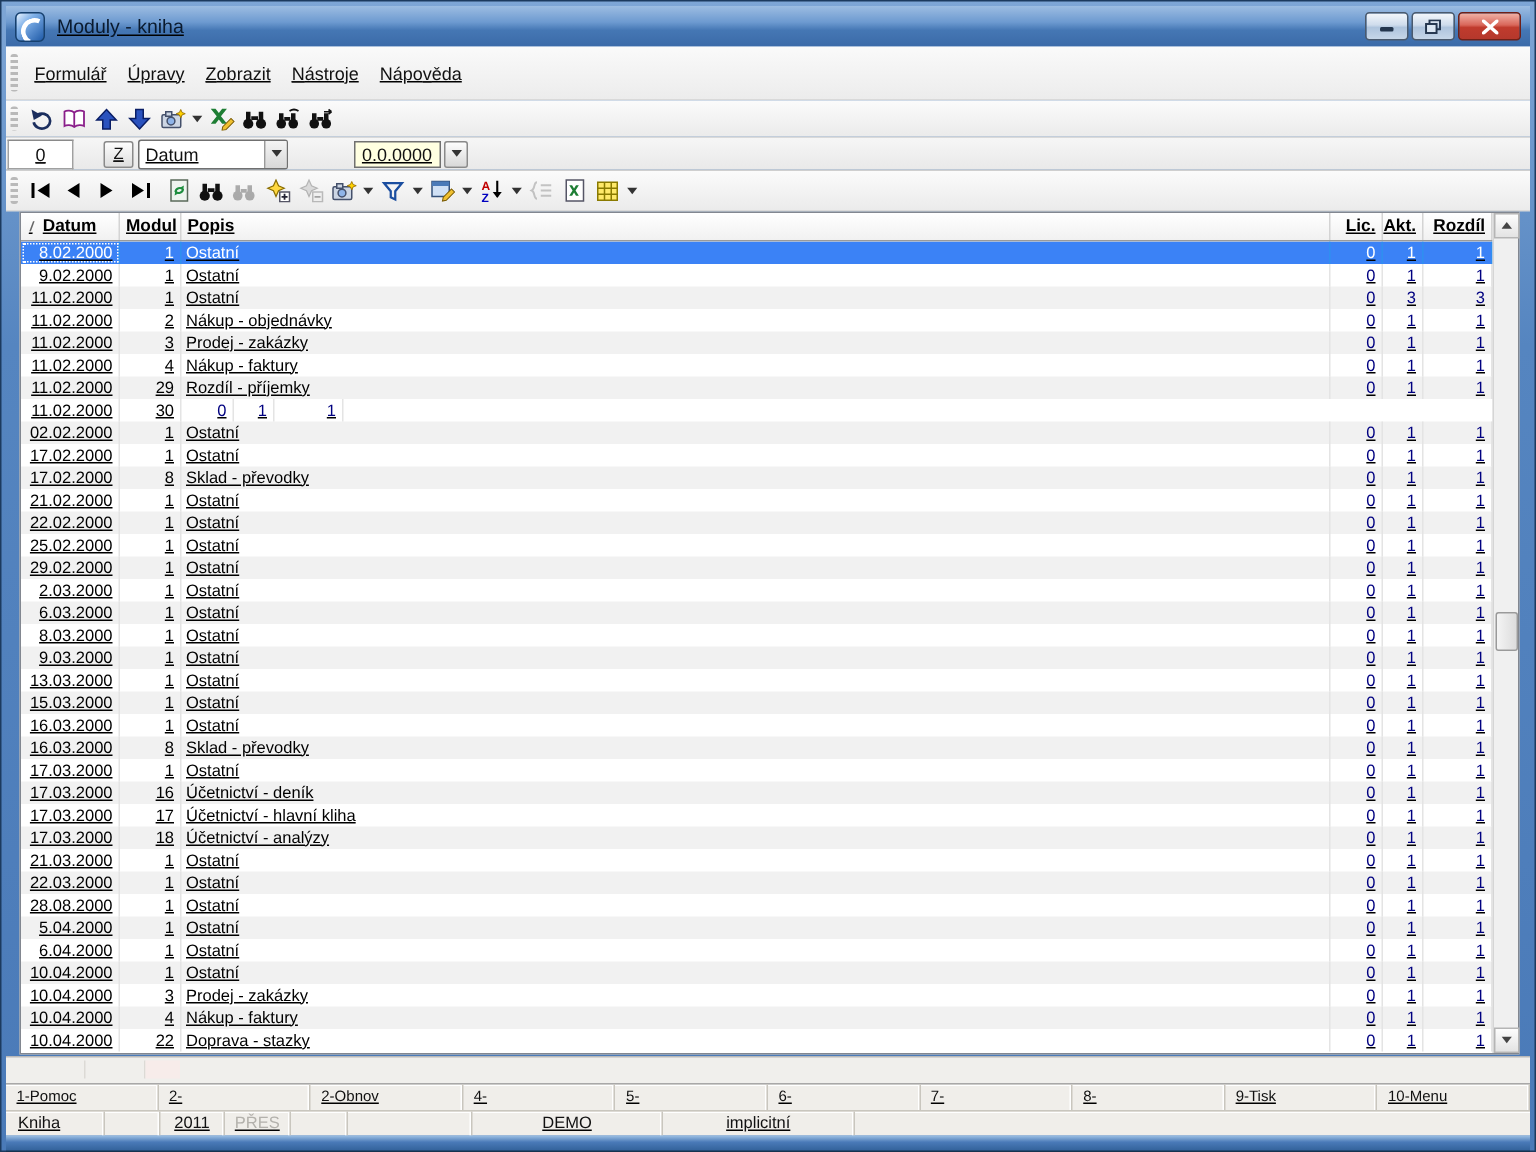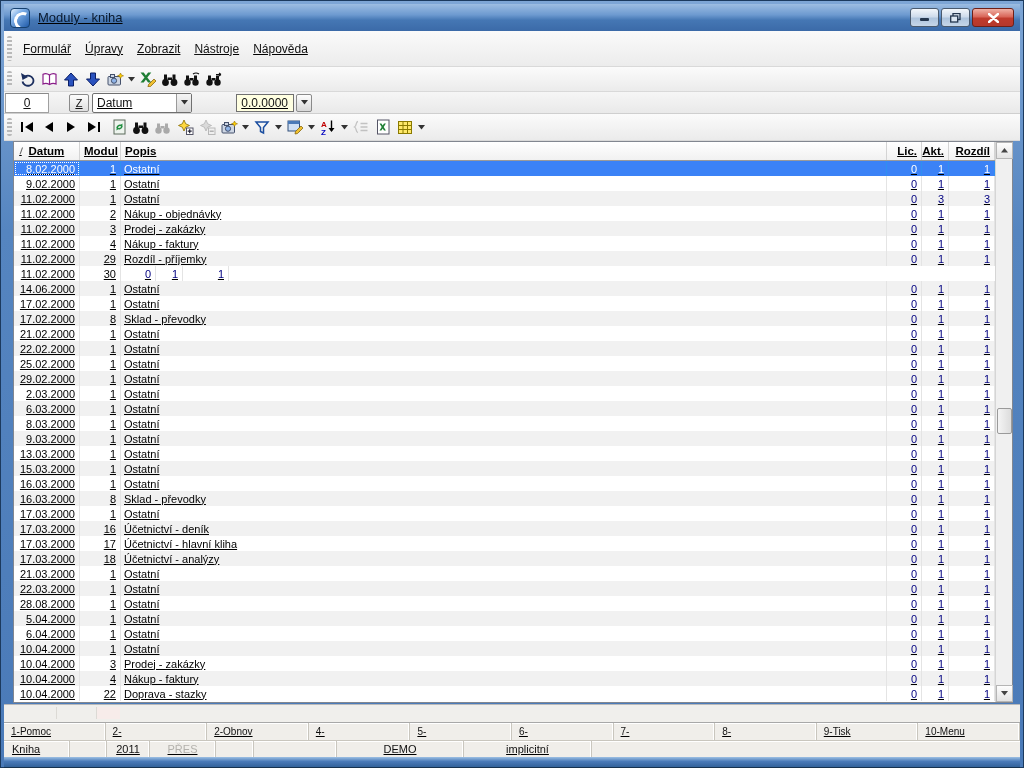--- a/index.html
+++ b/index.html
@@ -488,21 +488,21 @@
           <div class="c c5">1</div>
         </div>
         <div class="row">
           <div class="c c0">11.02.2000</div>
           <div class="c c1">30</div>
           <div class="c c3">0</div>
           <div class="c c4">1</div>
           <div class="c c5">1</div>
         </div>
         <div class="row alt">
-          <div class="c c0">14.06.2000</div>
+          <div class="c c0">02.02.2000</div>
           <div class="c c1">1</div>
           <div class="c c2">Ostatní</div>
           <div class="c c3">0</div>
           <div class="c c4">1</div>
           <div class="c c5">1</div>
         </div>
         <div class="row">
           <div class="c c0">17.02.2000</div>
           <div class="c c1">1</div>
           <div class="c c2">Ostatní</div>
@@ -750,21 +750,21 @@
       <div class="fk">7-</div>
       <div class="fk">8-</div>
       <div class="fk">9-Tisk</div>
       <div class="fk">10-Menu</div>
     </div>
 
   <div class="statusbar">
       <div class="sp left" style="width: 66px;">Kniha</div>
       <div class="sp" style="width: 37px;"></div>
       <div class="sp" style="width: 43px;">2011</div>
-      <div class="sp muted" style="width: 66px;">PŘES</div>
+      <div class="sp muted" style="width: 44px;">PŘES</div>
       <div class="sp" style="width: 38px;"></div>
       <div class="sp" style="width: 83px;"></div>
       <div class="sp" style="width: 127px;">DEMO</div>
       <div class="sp" style="width: 128px;">implicitní</div>
       <div class="sp fill"></div>
     </div>
 
   <div class="bottomframe"></div>
 </div>
 

